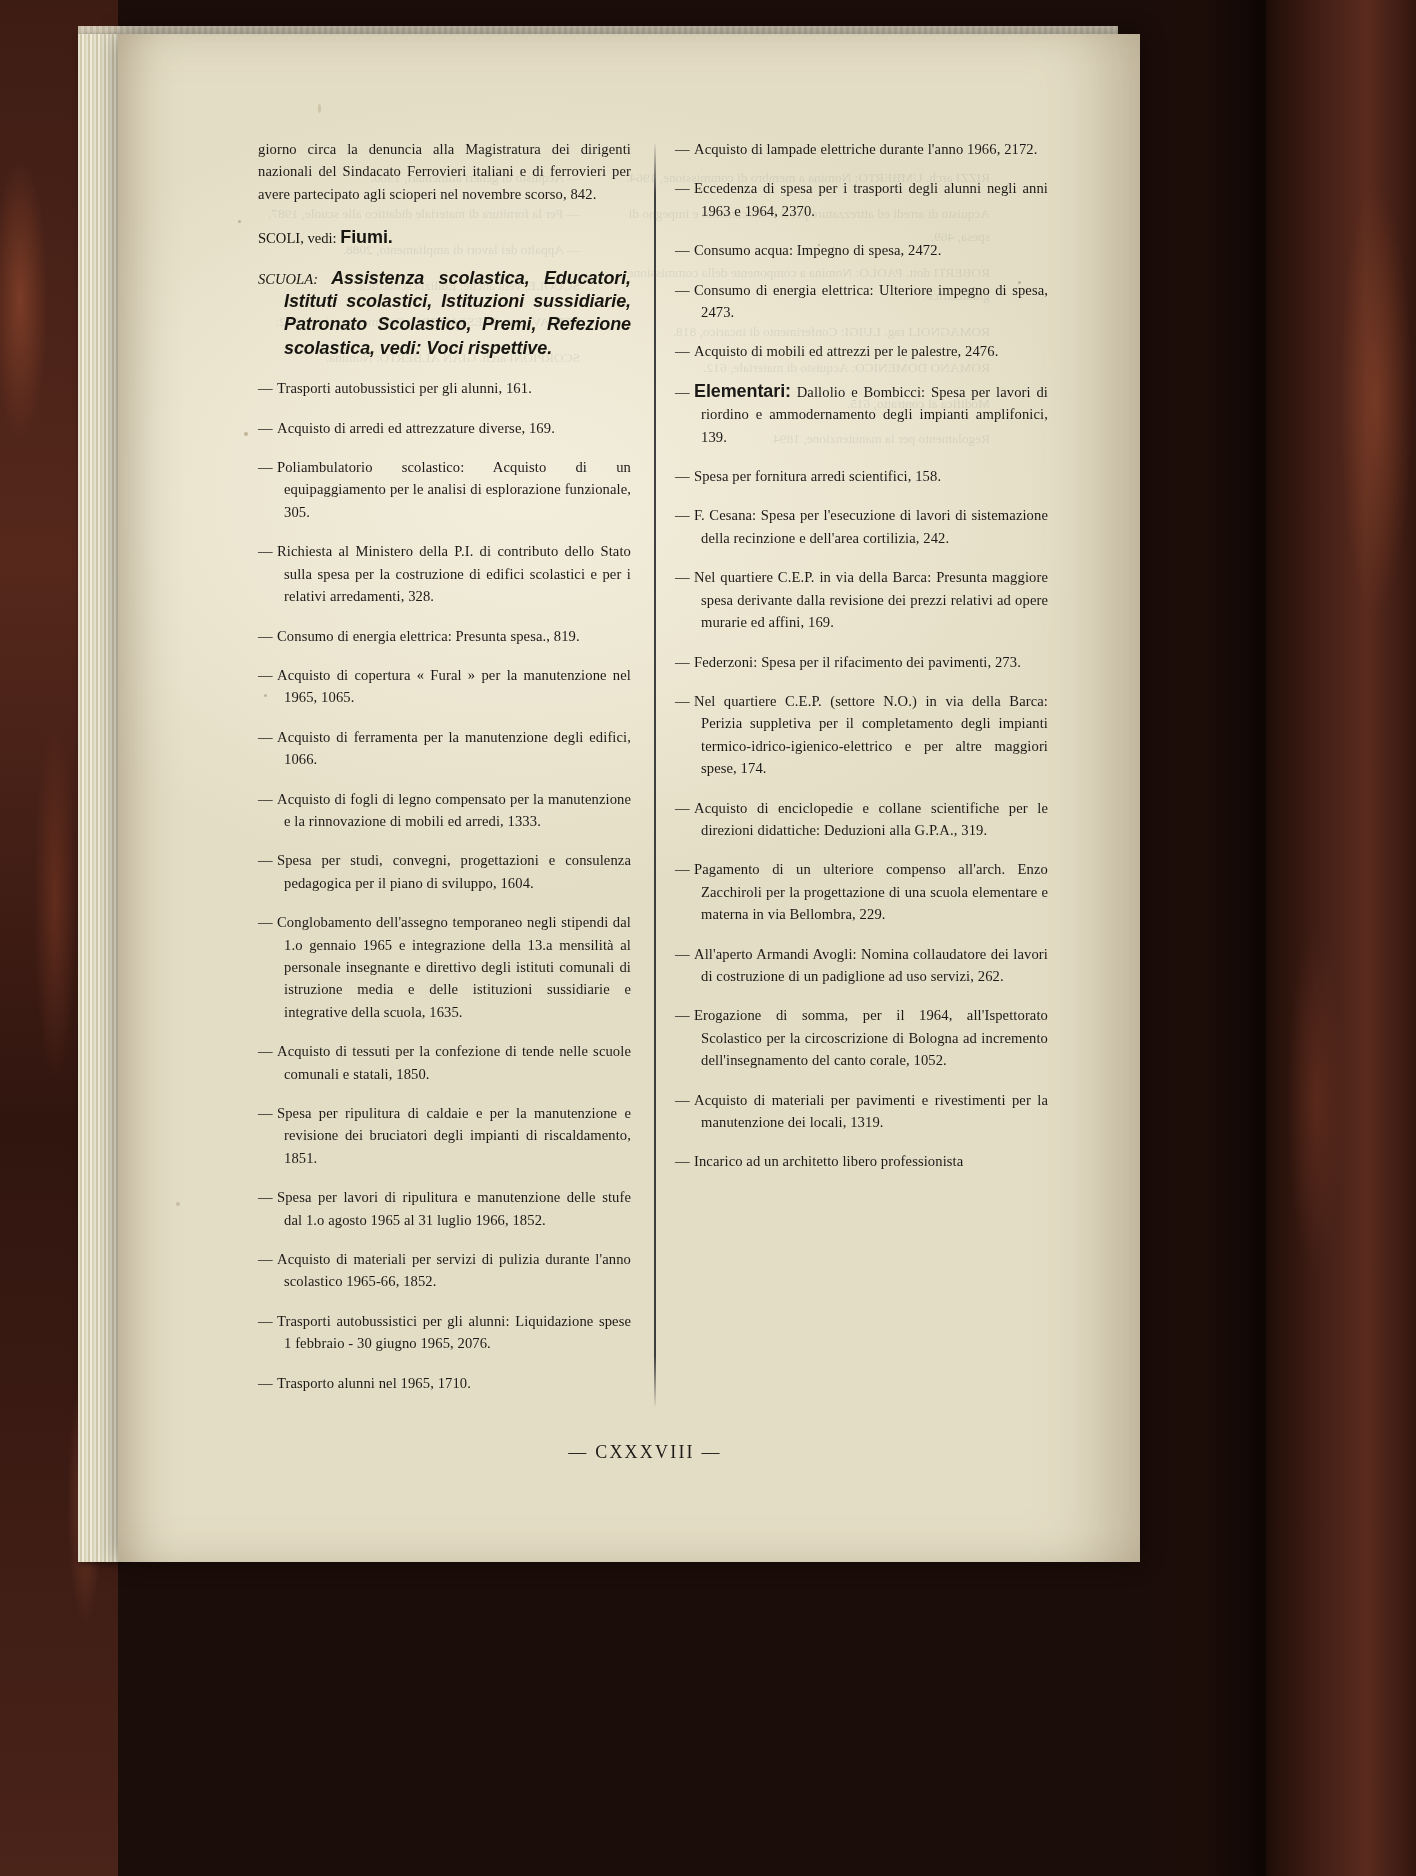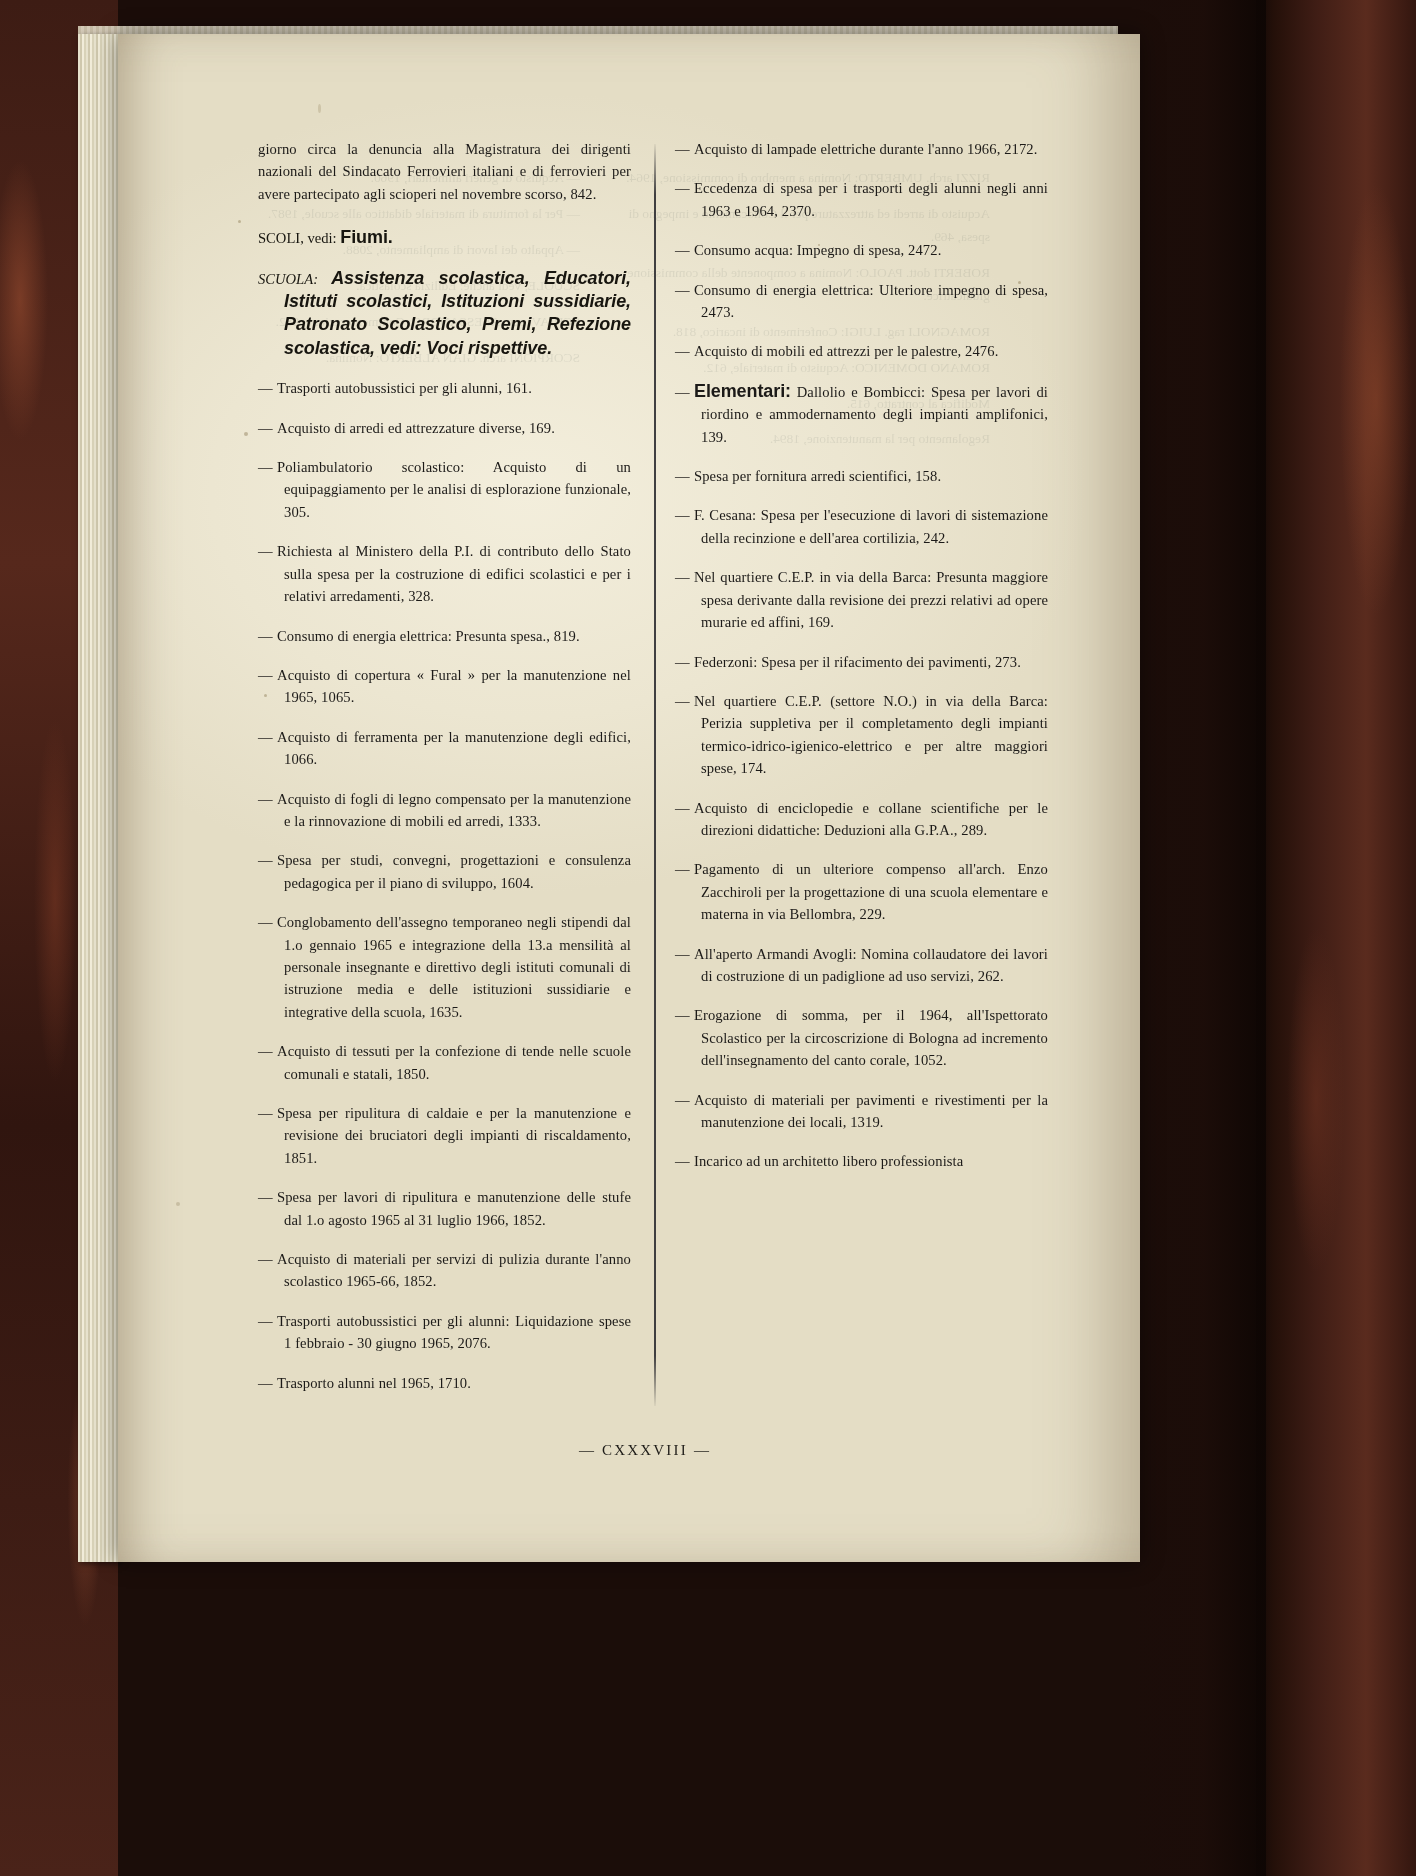--- a/index.html
+++ b/index.html
@@ -165,21 +165,21 @@
     font-size:18px;
     letter-spacing:-.1px;
   }
   .first-para{margin-bottom:21px;}
 
   .footer{
     position:absolute;
     left:0;right:0;
     top:1408px;
     text-align:center;
-    font-size:15px;
+    font-size:18px;
     letter-spacing:1.4px;
     color:#1e1c18;
     font-family:"Liberation Serif", serif;
     padding-left:32px;
   }
   .footer .fnum{letter-spacing:2.2px;}
 </style>
 </head>
 <body>
 
@@ -319,21 +319,21 @@
         <p class="para entry">
           <span class="dash">—</span><span>Nel quartiere C.E.P. in via della Barca: Presunta maggiore spesa derivante dalla revisione dei prezzi relativi ad opere murarie ed affini, 169.</span>
         </p>
         <p class="para entry">
           <span class="dash">—</span><span>Federzoni: Spesa per il rifacimento dei pavimenti, 273.</span>
         </p>
         <p class="para entry">
           <span class="dash">—</span><span>Nel quartiere C.E.P. (settore N.O.) in via della Barca: Perizia suppletiva per il completamento degli impianti termico-idrico-igienico-elettrico e per altre maggiori spese, 174.</span>
         </p>
         <p class="para entry">
-          <span class="dash">—</span><span>Acquisto di enciclopedie e collane scientifiche per le direzioni didattiche: Deduzioni alla G.P.A., 289.</span>
+          <span class="dash">—</span><span>Acquisto di enciclopedie e collane scientifiche per le direzioni didattiche: Deduzioni alla G.P.A., 319.</span>
         </p>
         <p class="para entry">
           <span class="dash">—</span><span>Pagamento di un ulteriore compenso all'arch. Enzo Zacchiroli per la progettazione di una scuola elementare e materna in via Bellombra, 229.</span>
         </p>
         <p class="para entry">
           <span class="dash">—</span><span>All'aperto Armandi Avogli: Nomina collaudatore dei lavori di costruzione di un padiglione ad uso servizi, 262.</span>
         </p>
         <p class="para entry">
           <span class="dash">—</span><span>Erogazione di somma, per il 1964, all'Ispettorato Scolastico per la circoscrizione di Bologna ad incremento dell'insegnamento del canto corale, 1052.</span>
         </p>

